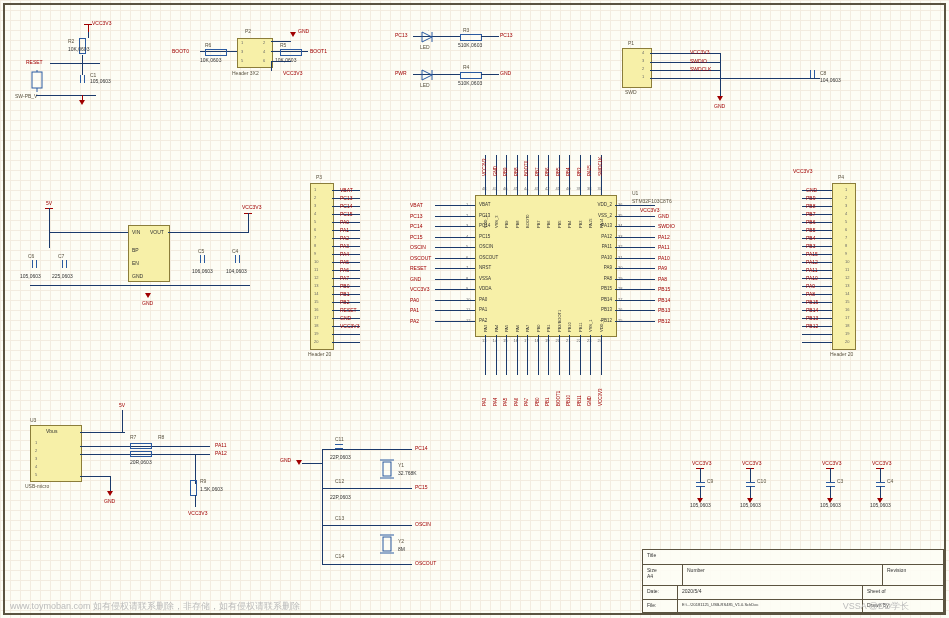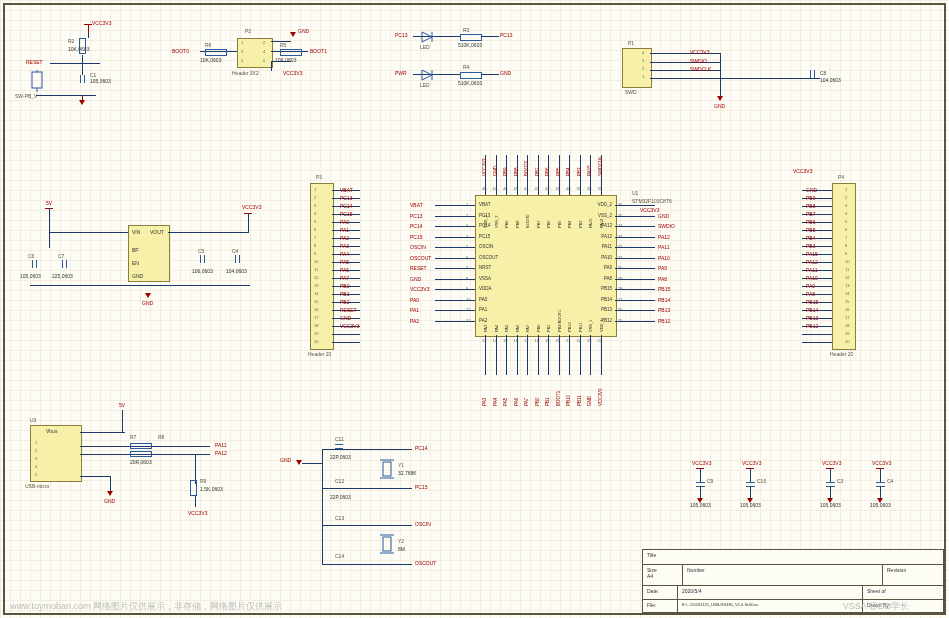--- a/index.html
+++ b/index.html
@@ -673,15 +673,15 @@
       <div class="tb-cell" style="flex:1;">2020/5/4</div>
       <div class="tb-cell" style="width:80px; border-right:none;">Sheet   of</div>
     </div>
     <div class="tb-row" style="height:13px; border-bottom:none;">
       <div class="tb-cell" style="width:35px;">File:</div>
       <div class="tb-cell" style="flex:1; font-size:4px;">E:\...\20181125_USB-RS485_V1.0.SchDoc</div>
       <div class="tb-cell" style="width:80px; border-right:none;">Drawn By:</div>
     </div>
   </div>
 
-  <div class="watermark">www.toymoban.com  网络图片仅供展示，非存储，网络图片仅供展示</div>
+  <div class="watermark">www.toymoban.com  如有侵权请联系删除，非存储，如有侵权请联系删除</div>
   <div class="watermark2">VSSA @DD学长</div>
 </div>
 
 </body></html>

